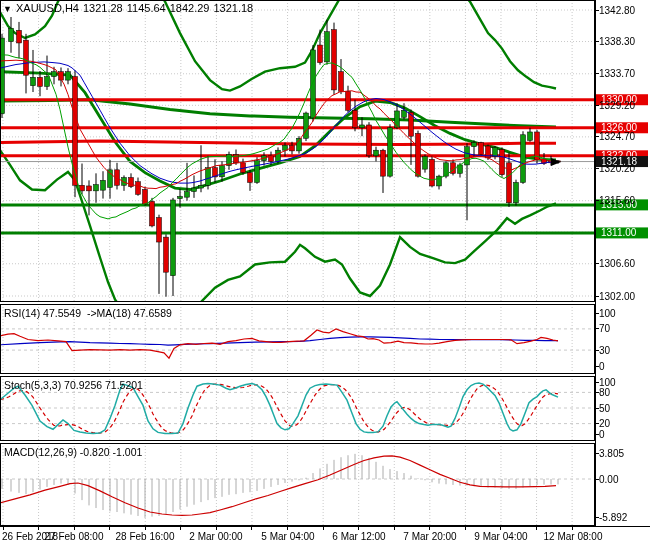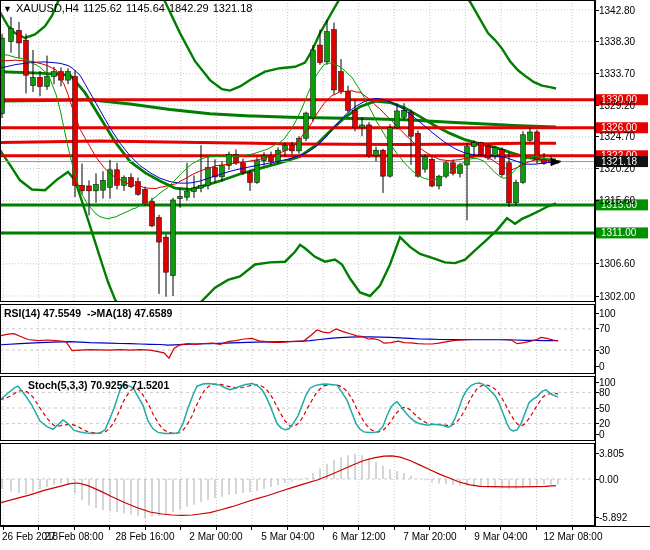--- a/index.html
+++ b/index.html
@@ -3,23 +3,23 @@
 <meta charset="utf-8">
 <style>
   html,body{margin:0;padding:0;background:#fff;}
   #chart{position:relative;width:650px;height:550px;background:#fff;overflow:hidden;
          font-family:"Liberation Sans",sans-serif;}
   #chart svg{position:absolute;left:0;top:0;}
   .overlay{position:absolute;color:#000;white-space:pre;pointer-events:none;}
   #title-bar{left:16px;top:2px;font-size:11px;}
   #title-bar span{margin-right:4px;}
   #dd{position:absolute;left:3px;top:4px;font-size:9px;color:#000;pointer-events:auto;cursor:pointer;}
-  .panel-label{font-size:10.5px;font-weight:bold;}
+  .panel-label{font-size:10.5px;}
   #rsi-label{left:4px;top:307px;}
-  #stoch-label{left:4px;top:379px;margin-left:24px;}
+  #stoch-label{left:4px;top:379px;}
   #macd-label{left:4px;top:446px;}
 </style>
 </head>
 <body>
 
 <div id="chart">
   <svg id="cv" width="650" height="550">
       <defs>
         <clipPath id="clip-main">
           <rect x="1" y="1" width="593" height="300"></rect>
@@ -471,16 +471,17 @@
       <text x="145" y="540" font-size="10px" fill="#000" font-family="&quot;Liberation Sans&quot;,sans-serif" text-anchor="middle">28 Feb 16:00</text>
       <text x="216" y="540" font-size="10px" fill="#000" font-family="&quot;Liberation Sans&quot;,sans-serif" text-anchor="middle">2 Mar 00:00</text>
       <text x="288" y="540" font-size="10px" fill="#000" font-family="&quot;Liberation Sans&quot;,sans-serif" text-anchor="middle">5 Mar 04:00</text>
       <text x="359" y="540" font-size="10px" fill="#000" font-family="&quot;Liberation Sans&quot;,sans-serif" text-anchor="middle">6 Mar 12:00</text>
       <text x="430" y="540" font-size="10px" fill="#000" font-family="&quot;Liberation Sans&quot;,sans-serif" text-anchor="middle">7 Mar 20:00</text>
       <text x="501" y="540" font-size="10px" fill="#000" font-family="&quot;Liberation Sans&quot;,sans-serif" text-anchor="middle">9 Mar 04:00</text>
       <text x="573" y="540" font-size="10px" fill="#000" font-family="&quot;Liberation Sans&quot;,sans-serif" text-anchor="middle">12 Mar 08:00</text>
       <line x1="595.5" y1="0" x2="595.5" y2="526" stroke="#000" stroke-width="1" shape-rendering="crispEdges"></line>
     </svg>
   <div id="dd">▼</div>
-  <div id="title-bar" class="overlay"><span>XAUUSD,H4</span><span>1125.62</span><span>1145.64</span><span>1842.29</span><span>1321.18</span></div>
+  <div id="title-bar" class="overlay"><span>XAUUSD,H4</span><span>1321.28</span><span>1145.64</span><span>1842.29</span><span>1321.18</span></div>
   <div id="rsi-label" class="overlay panel-label">RSI(14) 47.5549  -&gt;MA(18) 47.6589</div>
   <div id="stoch-label" class="overlay panel-label">Stoch(5,3,3) 70.9256 71.5201</div>
+  <div id="macd-label" class="overlay panel-label">MACD(12,26,9) -0.820 -1.001</div>
 </div>
 
 </body></html>

